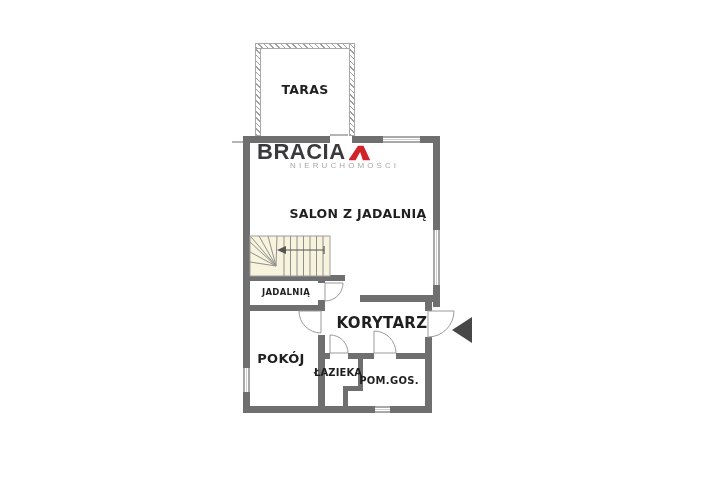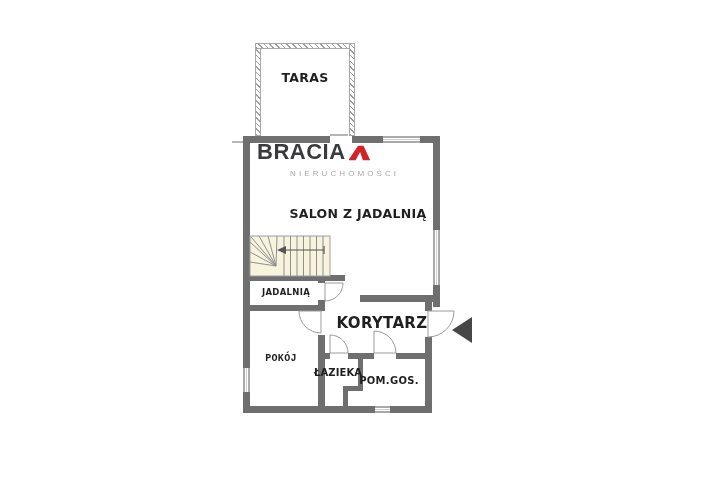--- a/index.html
+++ b/index.html
@@ -19,31 +19,31 @@
   .win-v .mid{position:absolute;top:0;bottom:0;left:50%;width:1px;margin-left:-0.5px;background:#cfcfcf;}
   
   .hatch{position:absolute;background:repeating-linear-gradient(45deg,#9f9f9f 0 1px,#ffffff 1px 4px);
          border:1px solid #a8a8a8;box-sizing:border-box;}
   
   .lbl{position:absolute;transform:translate(-50%,-50%);white-space:nowrap;
        font-weight:bold;color:var(--text,#1f1f1f);letter-spacing:0.3px;}
   .lbl.taras{font-size:12.5px;}
   .lbl.salon{font-size:12.5px;text-align:center;}
   .lbl.spiz{font-size:8.5px;}
-  .lbl.pokoj{font-size:10px;font-family:Liberation Mono, monospace;}
+  .lbl.pokoj{font-size:13px;}
   .lbl.kory{font-size:15px;}
   .lbl.laz{font-size:10px;letter-spacing:0.1px;}
   .lbl.pg{font-size:10px;}
   
   #logo{position:absolute;left:257px;top:142px;width:150px;color:var(--logo-dark,#3a3a3c);}
   #logo .l1,#logo .l2{font-family:"Liberation Sans",sans-serif;font-weight:bold;font-size:22px;
         line-height:19px;letter-spacing:0.5px;display:block;}
   #logo .row1{display:flex;align-items:flex-end;}
   #logo .mark{margin-left:3px;margin-top:2px;}
-  #logo .tag{display:block;margin-top:8px;font-family:"Liberation Sans",sans-serif;font-weight:normal;
+  #logo .tag{display:block;margin-top:0;font-family:"Liberation Sans",sans-serif;font-weight:normal;
         font-size:8px;letter-spacing:3.1px;color:var(--logo-gray,#a8a8a8);padding-left:33px;}
   
   #entrance-arrow{position:absolute;left:452px;top:317px;width:0;height:0;
         border-top:13px solid transparent;border-bottom:13px solid transparent;
         border-right:20px solid var(--arrow,#474747);}
   
   #overlay{position:absolute;left:0;top:0;pointer-events:none;}
   .doorarc{fill:#ffffff;stroke:#9a9a9a;stroke-width:1;}
   .stairrect{fill:var(--stairs-fill,#f7f3dd);stroke:#a0a0a0;stroke-width:1;}
   .stairline{stroke:#8f8f8f;stroke-width:1;}
@@ -138,21 +138,21 @@
   <div id="logo">
     <span class="row1">
       <span class="l1">BRACIA</span>
       <svg class="mark" width="22" height="16" viewBox="0 0 24 16">
         <polygon points="0,16 9,0 15,0 24,16 16,16 12,7 8,16" fill="#d2232a" transform="skewX(-6)" transform-origin="12 8"></polygon>
       </svg>
     </span>
     <span class="tag">NIERUCHOMOŚCI</span>
   </div>
 
-  <div class="lbl taras" style="left:305px;top:77px;">TARAS</div>
+  <div class="lbl taras" style="left:305px;top:89px;">TARAS</div>
   <div class="lbl salon" style="left:358px;top:213px;">SALON Z JADALNIĄ</div>
   <div class="lbl spiz" style="left:286px;top:292px;">JADALNIĄ</div>
   <div class="lbl pokoj" style="left:281px;top:358px;">POKÓJ</div>
   <div class="lbl kory" style="left:382px;top:323px;">KORYTARZ</div>
   <div class="lbl laz" style="left:338px;top:372px;">ŁAZIEKA</div>
   <div class="lbl pg" style="left:389px;top:380px;">POM.GOS.</div>
 
   <div id="entrance-arrow"></div>
 
 </div>

